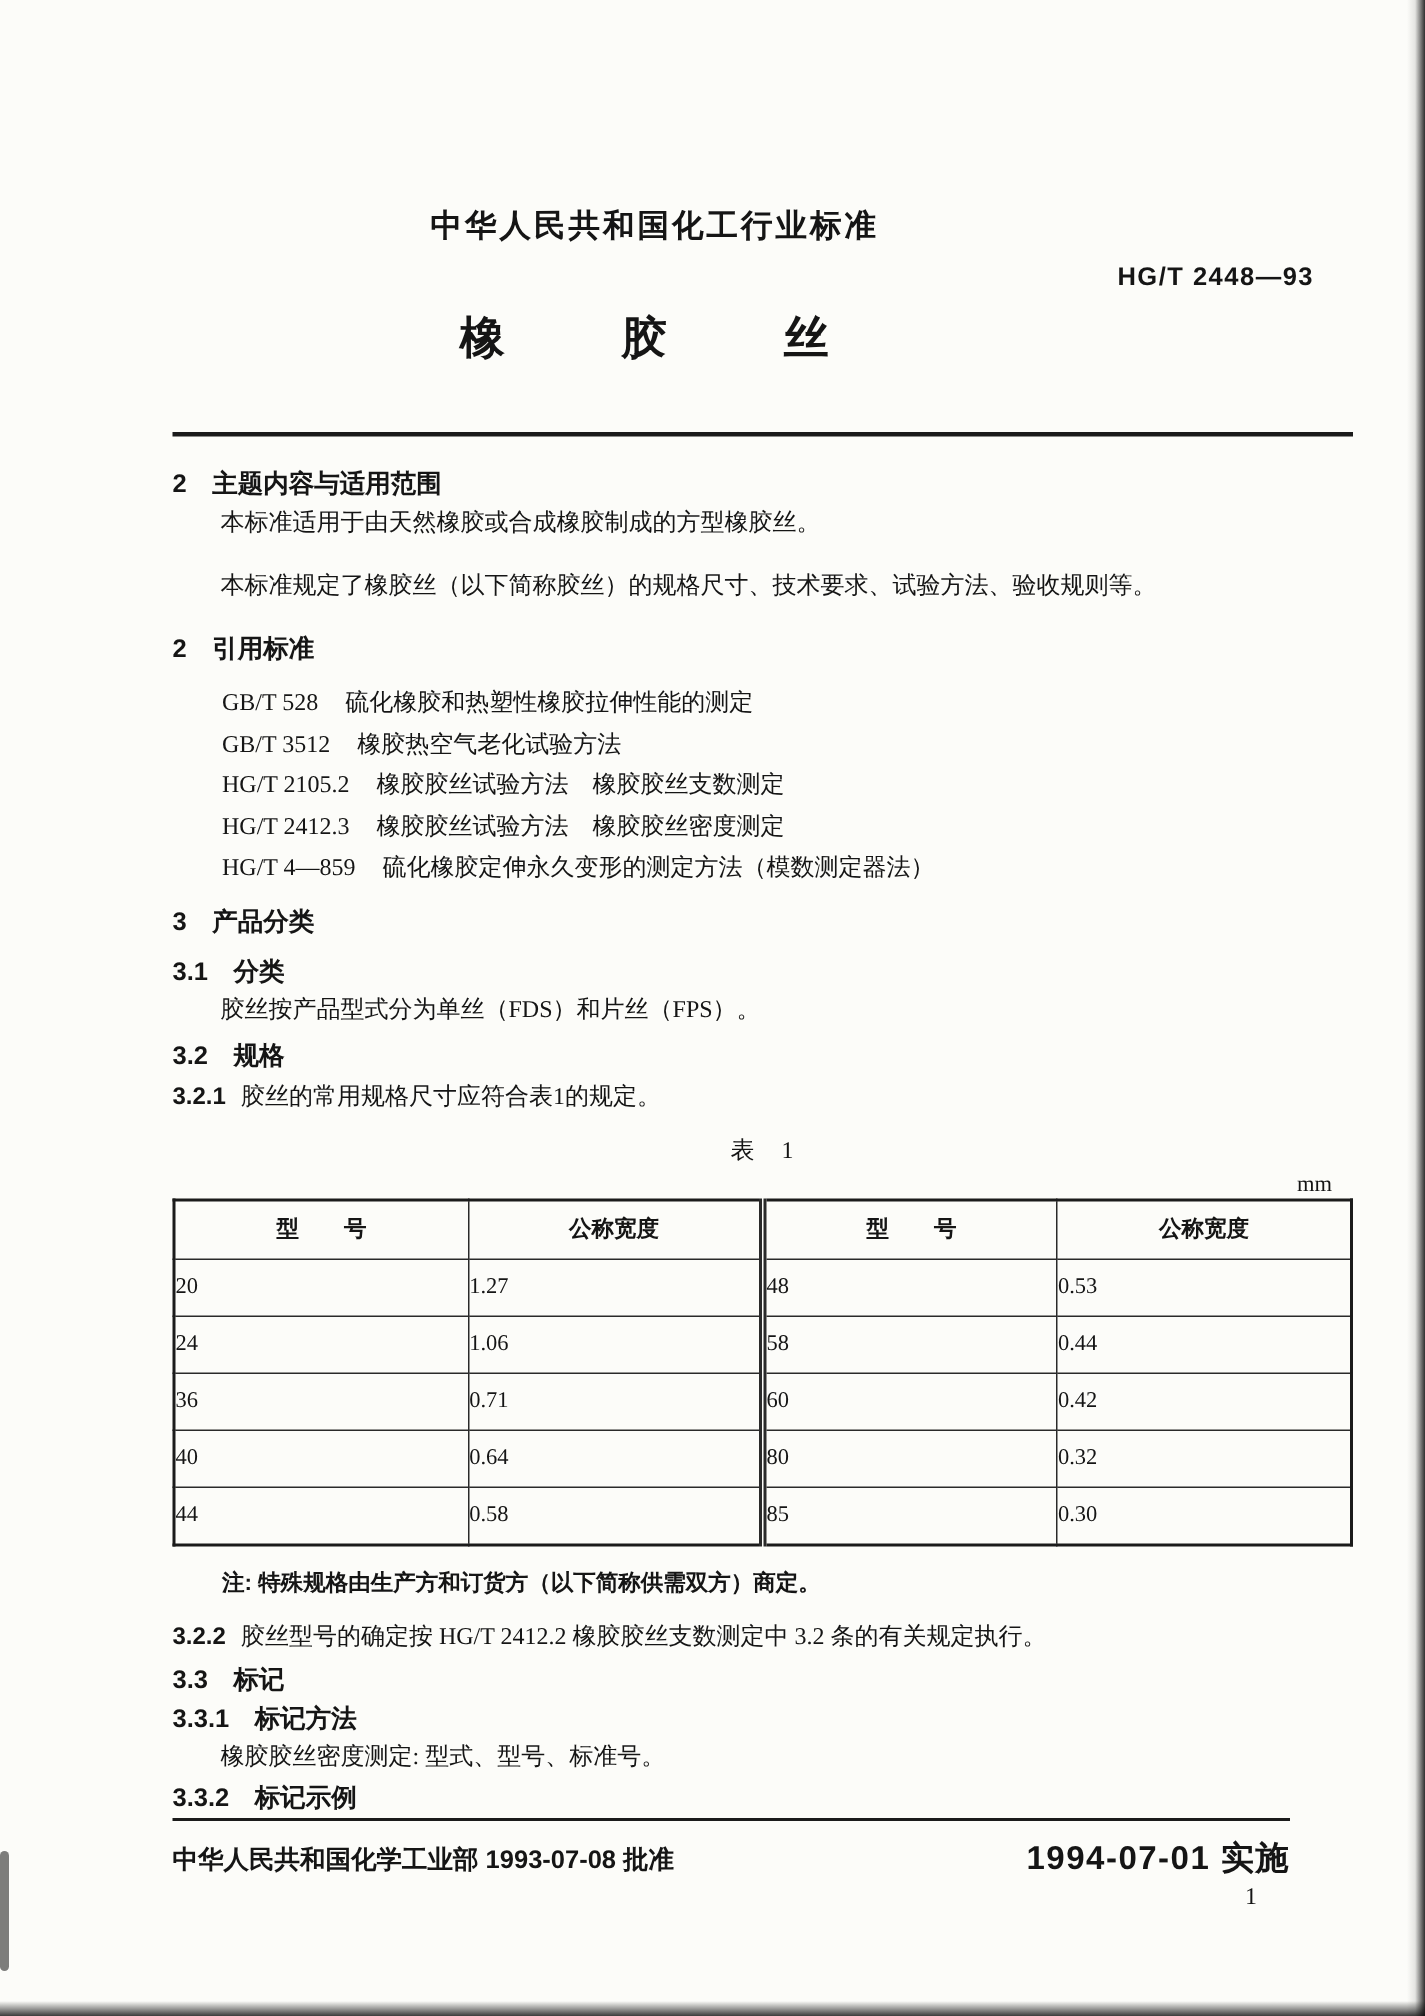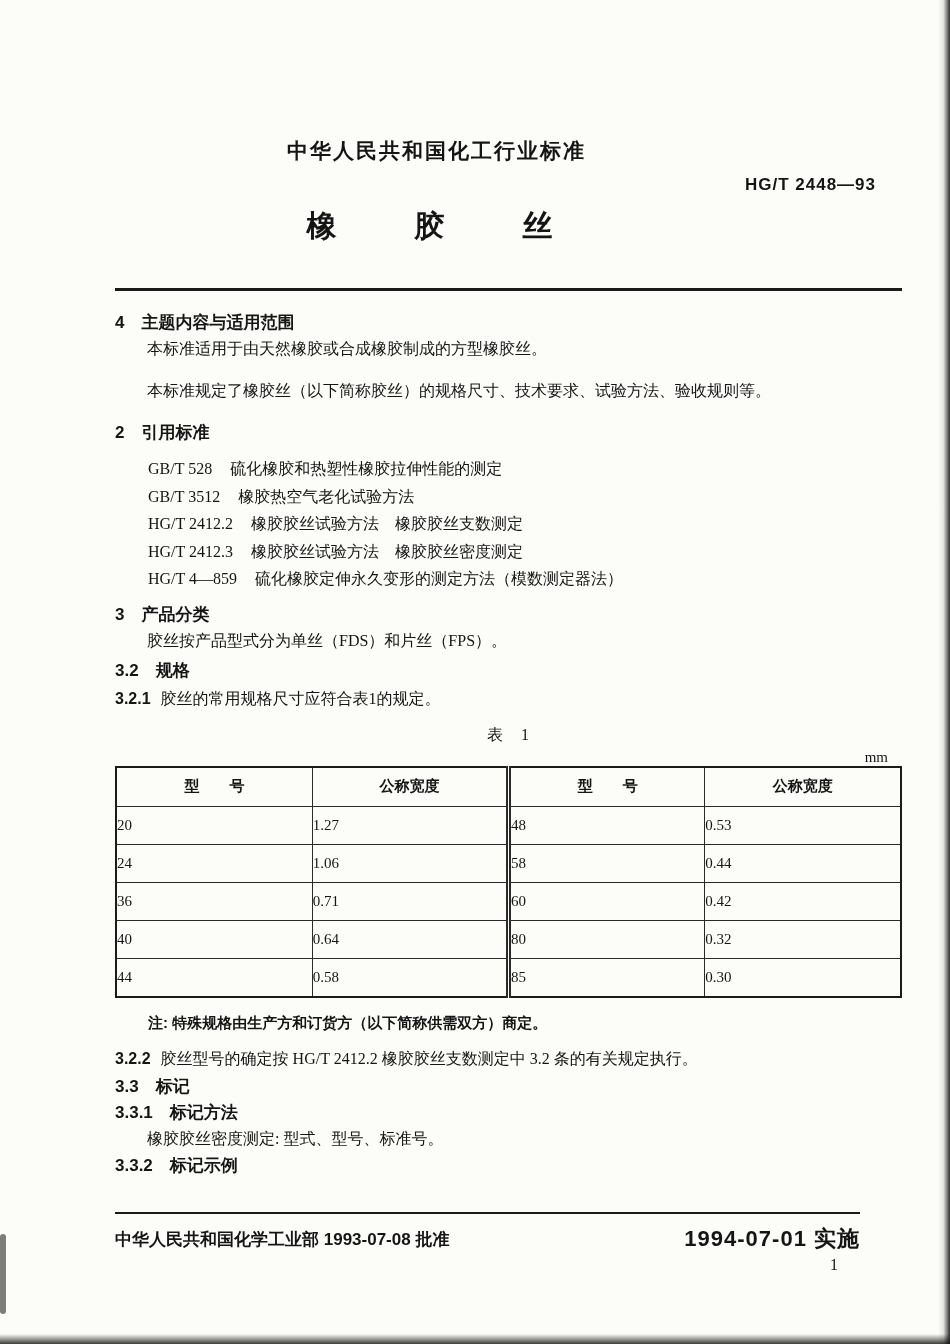--- a/index.html
+++ b/index.html
@@ -105,44 +105,45 @@
 </head>
 <body>
 
 <div class="page">
 
   <div class="org">中华人民共和国化工行业标准</div>
   <div class="stdno">HG/T 2448—93</div>
   <div class="doc-title">橡胶丝</div>
   <div class="head-rule"></div>
 
-  <p class="sec-heading mt20">4　主题内容与适用范围</p>
+  <p class="sec-heading mt20">2　主题内容与适用范围</p>
   <p class="body-text mt0">本标准适用于由天然橡胶或合成橡胶制成的方型橡胶丝。</p>
   <p class="body-text mt14">本标准规定了橡胶丝（以下简称胶丝）的规格尺寸、技术要求、试验方法、验收规则等。</p>
 
   <p class="sec-heading mt16">2　引用标准</p>
   <div class="refs">
     <div class="ref-line">
       <span class="ref-code">GB/T 528</span><span class="ref-title">硫化橡胶和热塑性橡胶拉伸性能的测定</span>
     </div>
     <div class="ref-line">
       <span class="ref-code">GB/T 3512</span><span class="ref-title">橡胶热空气老化试验方法</span>
     </div>
     <div class="ref-line">
-      <span class="ref-code">HG/T 2412.2</span><span class="ref-title">橡胶胶丝试验方法　橡胶胶丝支数测定</span>
+      <span class="ref-code">HG/T 2105.2</span><span class="ref-title">橡胶胶丝试验方法　橡胶胶丝支数测定</span>
     </div>
     <div class="ref-line">
       <span class="ref-code">HG/T 2412.3</span><span class="ref-title">橡胶胶丝试验方法　橡胶胶丝密度测定</span>
     </div>
     <div class="ref-line">
       <span class="ref-code">HG/T 4—859</span><span class="ref-title">硫化橡胶定伸永久变形的测定方法（模数测定器法）</span>
     </div>
   </div>
 
   <p class="sec-heading mt10">3　产品分类</p>
+  <p class="sec-heading mt9">3.1　分类</p>
   <p class="indent-text mt1">胶丝按产品型式分为单丝（FDS）和片丝（FPS）。</p>
   <p class="sec-heading mt5">3.2　规格</p>
   <p class="clause mt3">
     <span class="clause-num">3.2.1</span><span class="clause-text">胶丝的常用规格尺寸应符合表1的规定。</span>
   </p>
 
   <p class="tbl-caption">表　1</p>
   <p class="tbl-unit">mm</p>
   <table class="spec">
     <thead>

